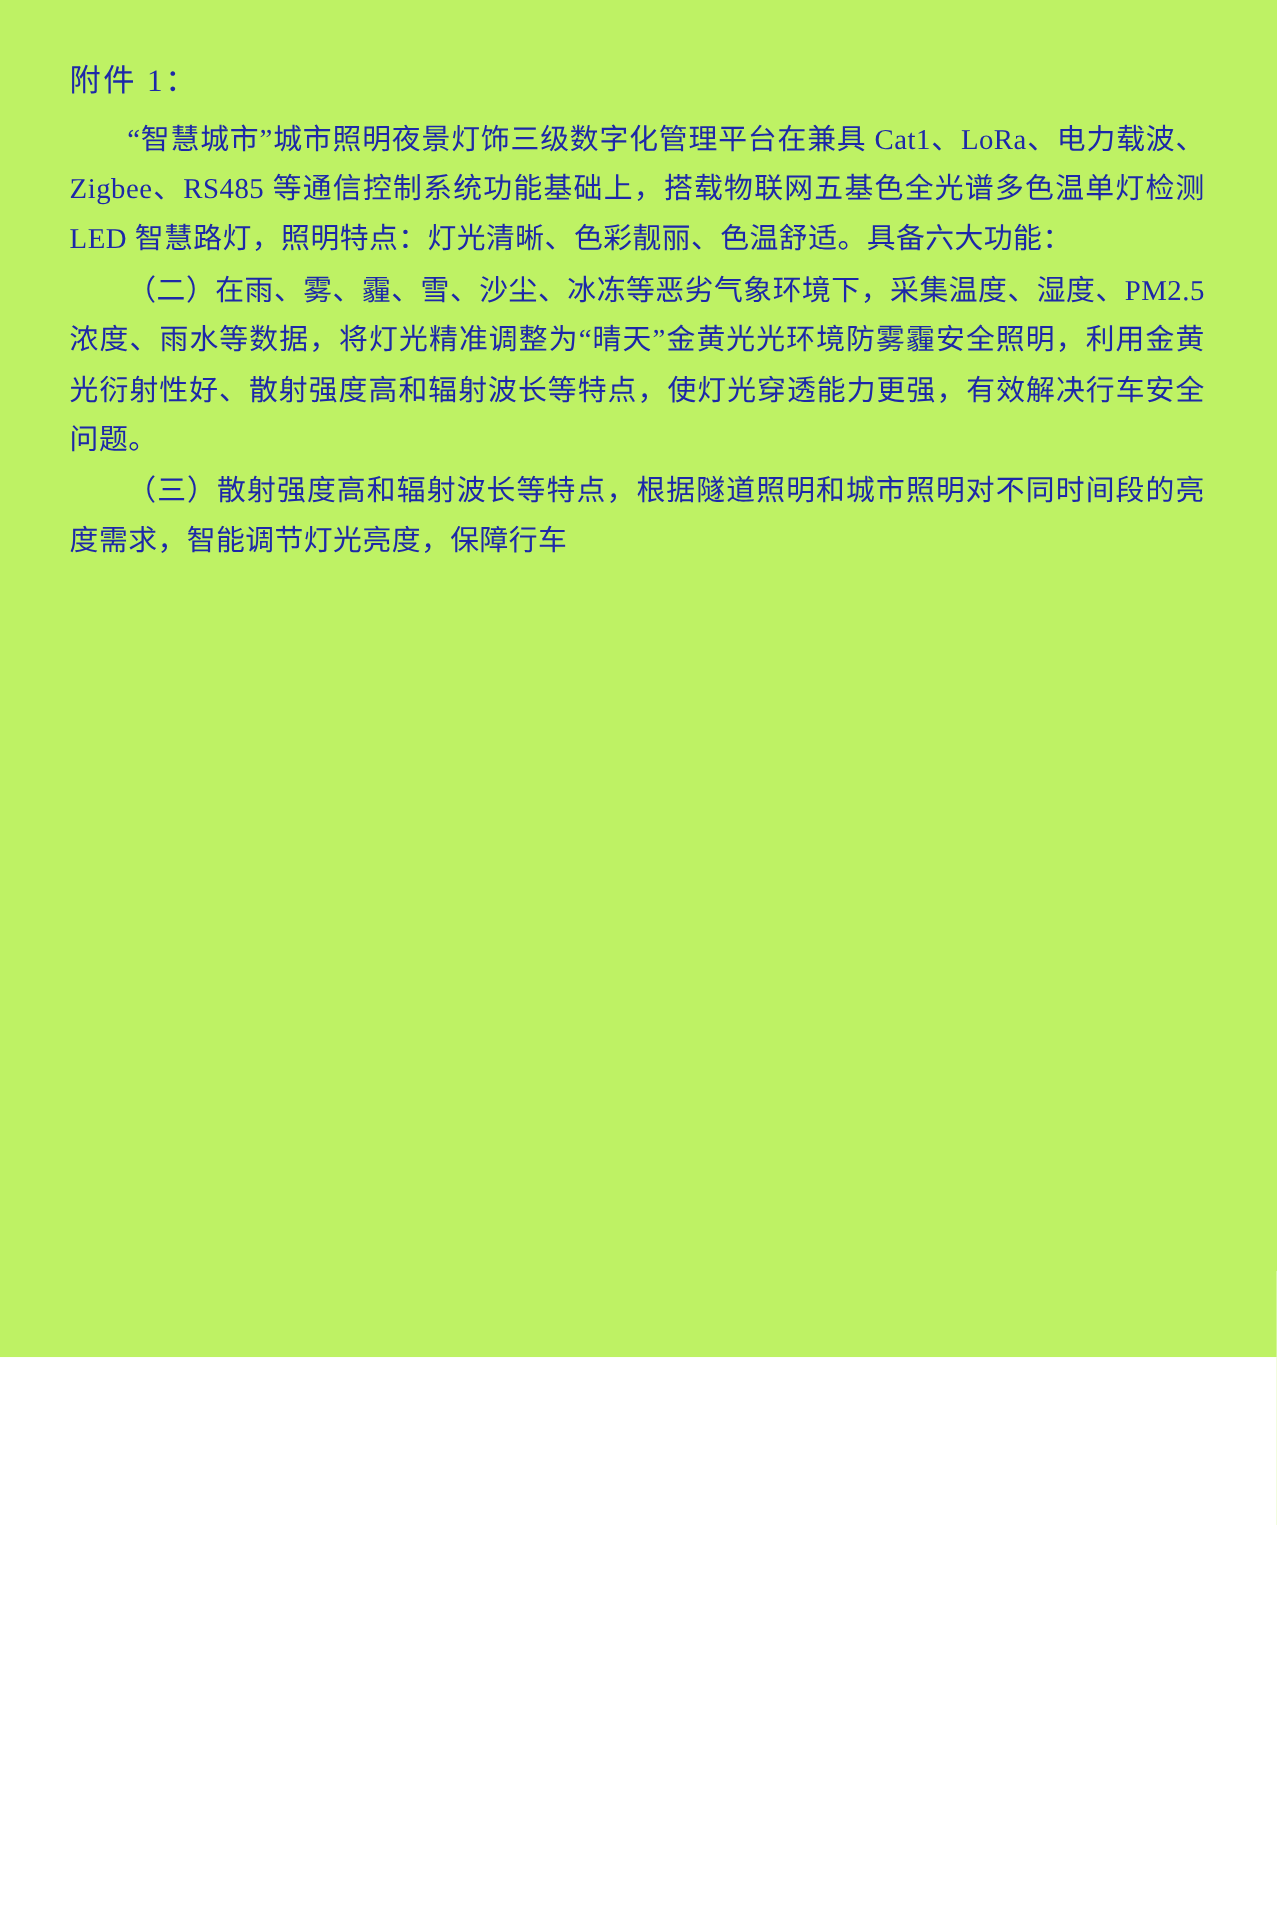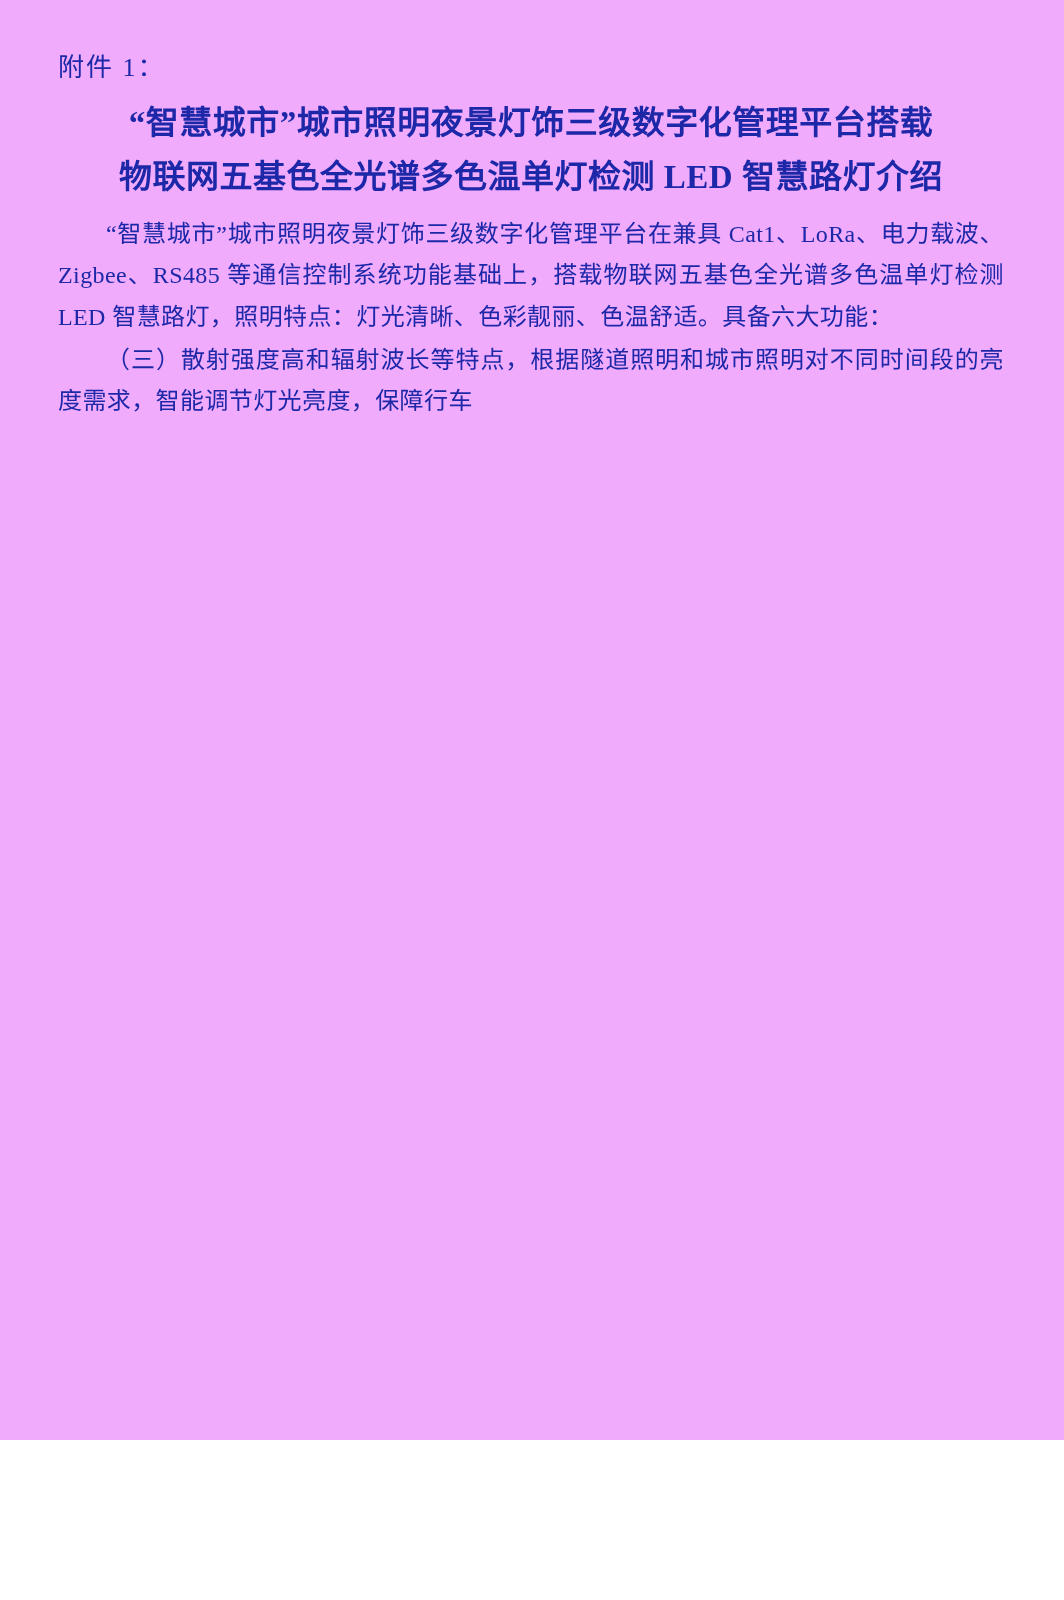--- a/index.html
+++ b/index.html
@@ -3,22 +3,22 @@
 <meta charset="utf-8">
 <style>
   html, body {
     margin: 0;
     padding: 0;
     background: #ffffff;
   }
   .page {
     position: relative;
     width: 1064px;
-    height: 1440px;
-    background: #f0abfc;
+    height: 1131px;
+    background: #bef264;
     box-sizing: border-box;
     padding: 52px 60px 0 58px;
     font-family: "Liberation Serif", "DejaVu Serif", serif;
     color: #1d28a8;
     overflow: hidden;
   }
   .attachment-label {
     font-size: 26px;
     line-height: 1.2;
     letter-spacing: 2px;
@@ -53,24 +53,21 @@
     margin-bottom: 0;
   }
 </style>
 </head>
 <body>
 
 <div class="page">
 
   <div class="attachment-label">附件 1：</div>
 
-  <h1 class="doc-title">
-    <span class="title-line">“智慧城市”城市照明夜景灯饰三级数字化管理平台搭载</span>
-    <span class="title-line">物联网五基色全光谱多色温单灯检测 LED 智慧路灯介绍</span>
-  </h1>
 
   <p class="para">“智慧城市”城市照明夜景灯饰三级数字化管理平台在兼具 Cat1、LoRa、电力载波、Zigbee、RS485 等通信控制系统功能基础上，搭载物联网五基色全光谱多色温单灯检测 LED 智慧路灯，照明特点：灯光清晰、色彩靓丽、色温舒适。具备六大功能：</p>
 
 
+  <p class="para">（二）在雨、雾、霾、雪、沙尘、冰冻等恶劣气象环境下，采集温度、湿度、PM2.5 浓度、雨水等数据，将灯光精准调整为“晴天”金黄光光环境防雾霾安全照明，利用金黄光衍射性好、散射强度高和辐射波长等特点，使灯光穿透能力更强，有效解决行车安全问题。</p>
 
   <p class="para tight">（三）散射强度高和辐射波长等特点，根据隧道照明和城市照明对不同时间段的亮度需求，智能调节灯光亮度，保障行车</p>
 
 </div>
 
 </body></html>

